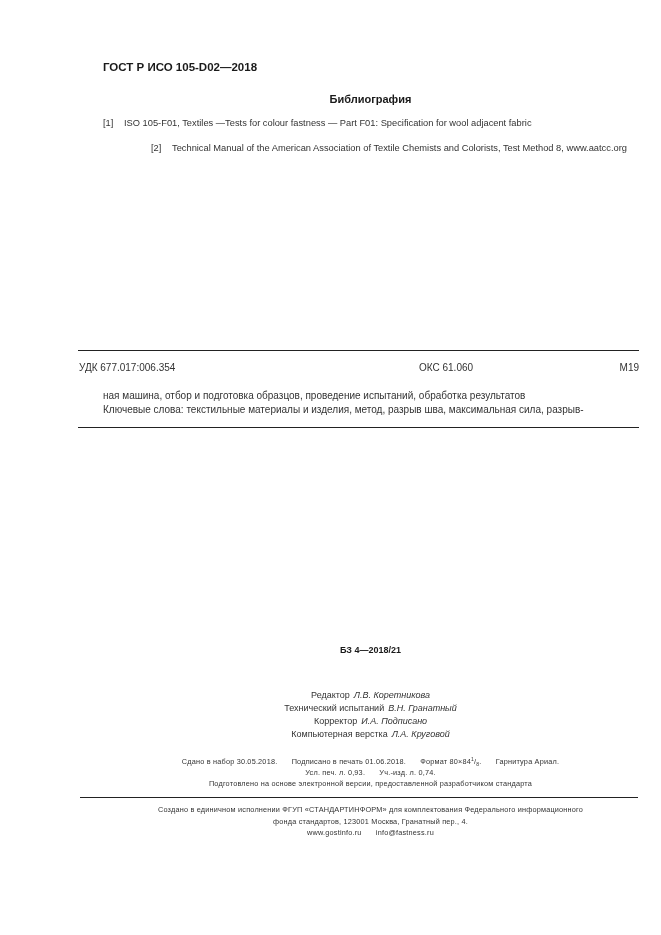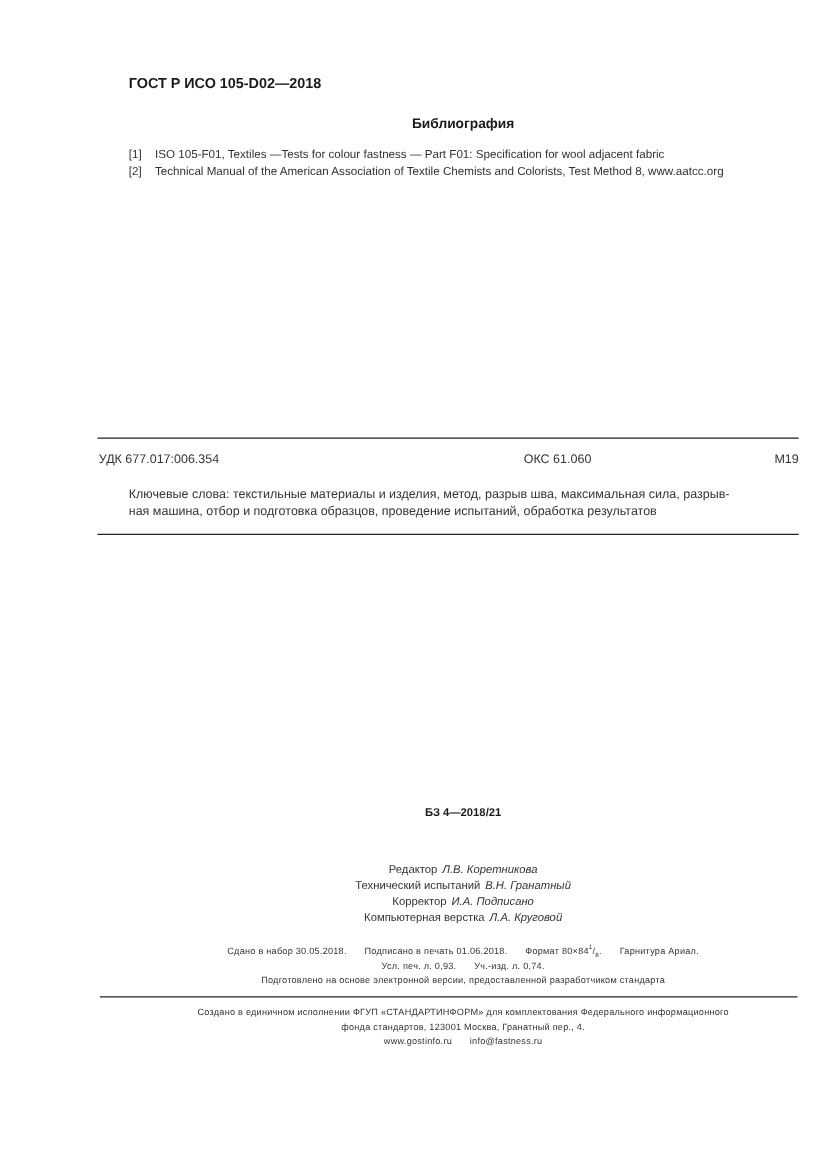--- a/index.html
+++ b/index.html
@@ -25,35 +25,35 @@
 </style>
 </head>
 <body>
 
 <div class="abs gost-code">ГОСТ Р ИСО 105-D02—2018</div>
 <div class="abs biblio-title">Библиография</div>
 
 <div class="abs ref" style="top:118px;">
   <span class="num">[1]</span><span>ISO 105-F01, Textiles —Tests for colour fastness — Part F01: Specification for wool adjacent fabric</span>
 </div>
-<div class="abs ref" style="top:132px;">
+<div class="abs ref" style="top:143px;margin-left:48px;">
   <span class="num">[2]</span><span>Technical Manual of the American Association of Textile Chemists and Colorists, Test Method 8, www.aatcc.org</span>
 </div>
 
 <div class="abs hline" style="left:78px; width:537px; top:350px;"></div>
 
 <div class="abs meta-row">
   <span class="udk">УДК 677.017:006.354</span>
   <span class="oks">ОКС 61.060</span>
   <span class="grp">М19</span>
 </div>
 
 <div class="abs keywords">
+  <div style="white-space:nowrap;">ная машина, отбор и подготовка образцов, проведение испытаний, обработка результатов</div>
   <div style="white-space:nowrap;">Ключевые слова: текстильные материалы и изделия, метод, разрыв шва, максимальная сила, разрыв-</div>
-  <div style="white-space:nowrap;">ная машина, отбор и подготовка образцов, проведение испытаний, обработка результатов</div>
 </div>
 
 <div class="abs hline" style="left:78px; width:537px; top:427px;"></div>
 
 <div class="abs bz">БЗ 4—2018/21</div>
 
 <div class="abs staff" style="top:690px;">
   <span>Редактор</span><span class="name">Л.В. Коретникова</span>
 </div>
 <div class="abs staff" style="top:703px;">

